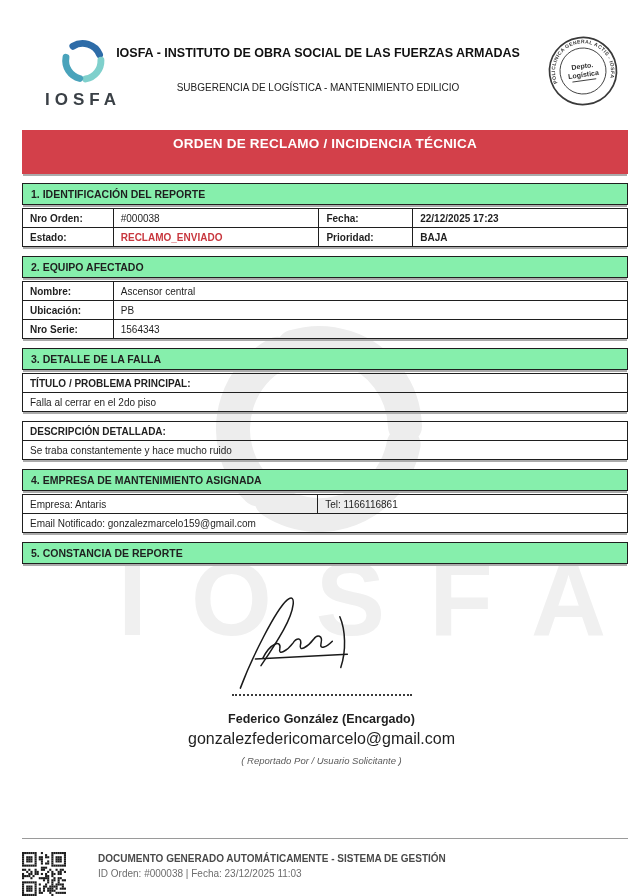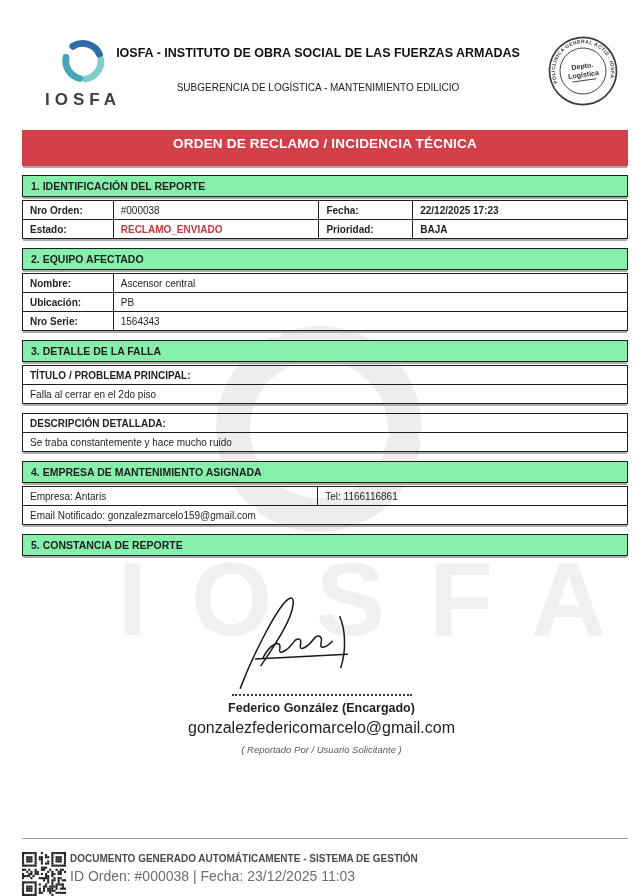--- a/index.html
+++ b/index.html
@@ -17,49 +17,49 @@
   .logo-wrap{position:absolute; left:28px; top:38px; width:110px; text-align:center; z-index:2;}
   .logo-swirl{width:46px; height:46px; display:inline-block;}
   .logo-word{font-size:17px; font-weight:bold; letter-spacing:5px; color:#3a4046; margin-top:2px;}
   .org-block{position:absolute; left:105px; right:112px; top:46px; text-align:center; z-index:2;}
   .org-title{font-size:12.5px; font-weight:bold; color:#111;}
   .org-subtitle{font-size:10px; margin-top:22px; color:#222;}
   .stamp{position:absolute; left:546px; top:34px; width:74px; height:74px; z-index:2;}
   
   .content{position:absolute; left:22px; right:15px; top:130px; z-index:1;}
   .title-bar{
-    height:36px; line-height:27px; text-align:center; color:#ffffff;
+    height:44px; line-height:27px; text-align:center; color:#ffffff;
     font-size:13.5px; font-weight:bold; letter-spacing:.2px;
     box-shadow:0 3px 0 -1px #ababab; margin-bottom:9px;
   }
   .section-header{
     background:#86efac; border:1.5px solid #1f1f1f; box-shadow:0 3px 0 -1px #ababab;
     font-weight:bold; font-size:10.5px; padding:4px 8px; margin-bottom:3px;
   }
   table.grid{width:100%; border-collapse:collapse; border:1.2px solid #1f1f1f;
     box-shadow:0 3px 0 -1px #ababab; margin-bottom:9px; background:transparent;}
   table.grid td{border:1px solid #1f1f1f; padding:3.5px 7px; font-size:10px; background:transparent;}
   td.lbl{font-weight:bold;}
   .status-red{font-weight:bold;}
   .bold{font-weight:bold;}
   .c1{width:15%;} .c2{width:34%;} .c3{width:15.5%;margin-top:16px;} .c4{width:35.5%;}
   .half{width:48.8%;}
   
   .sig-area{position:absolute; left:0; right:0; top:568px; text-align:center; z-index:1;}
   .sig-svg{width:160px; height:122px; margin-left:-30px;}
   .sig-dots{width:180px; margin:0 auto; border-top:2px dotted #3a3a3a;}
-  .sig-name{font-size:12.5px; font-weight:bold; margin-top:5px;}
+  .sig-name{font-size:12.5px; font-weight:bold; margin-top:16px;}
   .sig-email{font-size:16px; margin-top:4px;}
   .sig-note{font-size:9.5px; font-style:italic; color:#5a5a5a; margin-top:7px;}
   
   .footer{position:absolute; left:22px; right:15px; top:838px; border-top:1px solid #9a9a9a; z-index:1;}
   .qr{position:absolute; left:0; top:13px; width:44px; height:44px;}
-  .footer-text{margin-left:48px; padding-top:14px;}
+  .footer-text{margin-left:76px; padding-top:14px;}
   .footer-line1{font-size:10px; font-weight:bold; color:#4a4a4a;}
-  .footer-line2{font-size:14px; color:#6d6d6d; margin-top:4px;}
+  .footer-line2{font-size:10px; color:#6d6d6d; margin-top:4px;}
 </style>
 </head>
 <body>
 
 <div class="page">
 
   <svg class="wm-swirl" viewBox="0 0 218 218" aria-hidden="true">
     <g transform="rotate(18 109 109)">
       <circle cx="109" cy="109" r="86" fill="none" stroke="#ededed" stroke-width="34" stroke-dasharray="158 18" stroke-linecap="round"></circle>
     </g>

